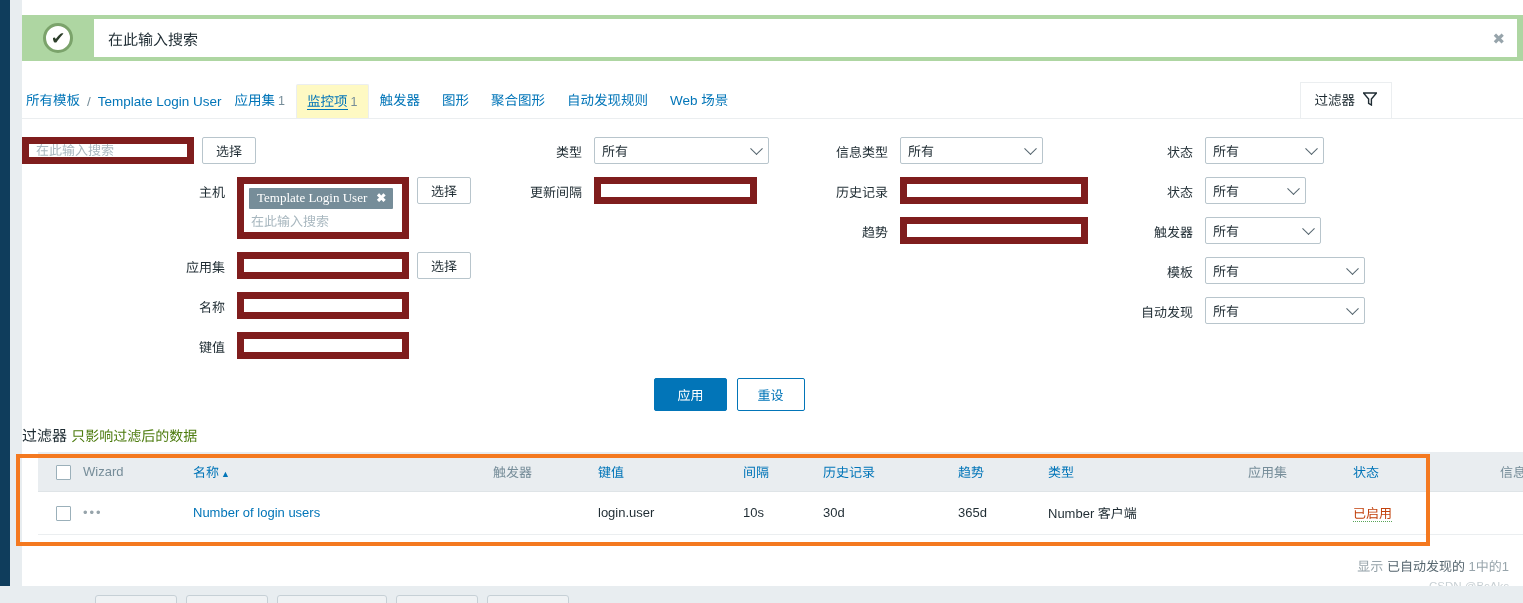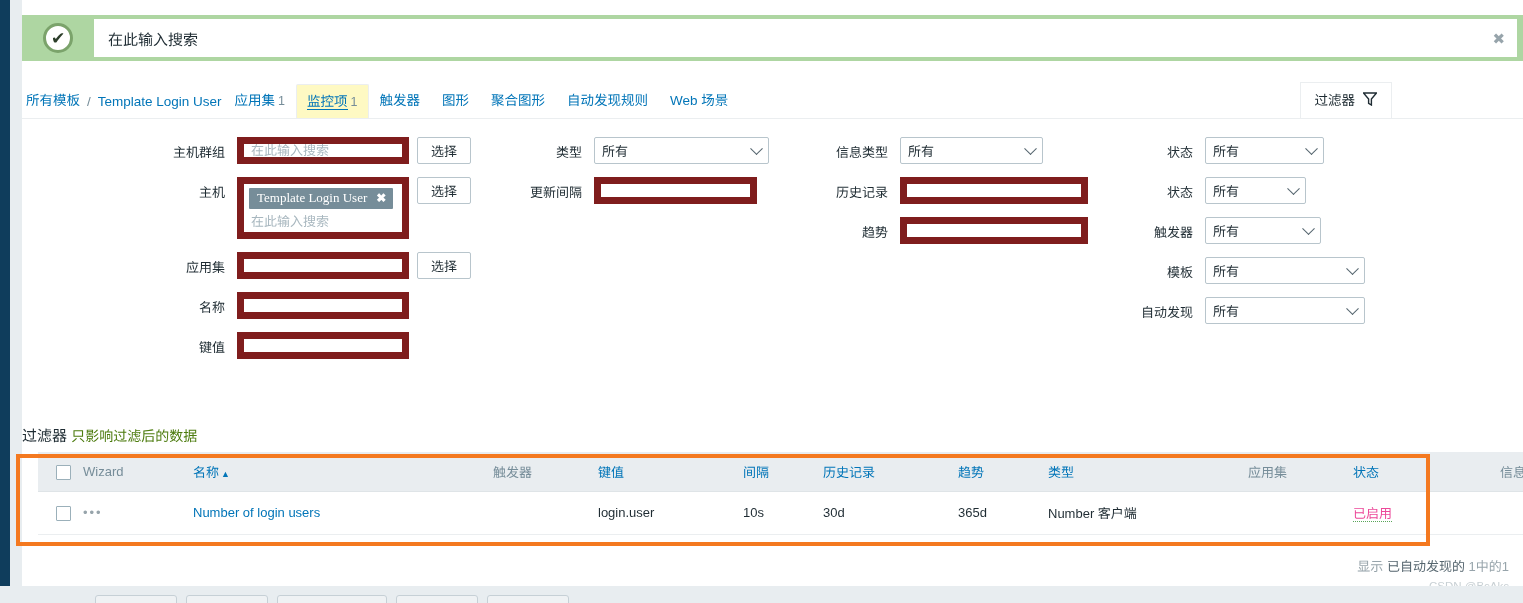--- a/index.html
+++ b/index.html
@@ -172,21 +172,21 @@
     border-bottom: 1px solid #ebeef0; background: #ffffff;
     white-space: nowrap;
   }
   .cbx {
     width: 15px; height: 15px; border: 1px solid #9bb0ba;
     background: #ffffff; display: inline-block; vertical-align: middle;
     cursor: pointer; border-radius: 1px;
   }
   .dots { color: #97a4ab; letter-spacing: 2px; font-size: 13px; cursor: pointer; }
   a.lnk { color: #0275b8; text-decoration: none; cursor: pointer; }
-  .enabled { color: #ec4899; border-bottom: 1px dotted #59a659; cursor: pointer; }
+  .enabled { color: #c2410c; border-bottom: 1px dotted #59a659; cursor: pointer; }
   .sortarrow { font-size: 9px; margin-left: 2px; }
 
   
   .hl-box {
     position: absolute; left: 16px; top: 454px;
     width: 1414px; height: 92px;
     border: 4px solid #f47920; pointer-events: none;
   }
 
   
@@ -270,21 +270,20 @@
             </svg>
         </span>
       </span>
     </div>
 
     <div class="filter-panel">
       <div class="fcols">
 
         <div class="fcol" style="width:480px;">
           <div class="frow">
-            <div class="flabel" style="width:215px;">主机群组</div>
             <div class="fctl">
               <input class="txt" style="width: 172px;" value="" placeholder="在此输入搜索">
               <button class="btn-select">选择</button>
             </div>
           </div>
 
           <div class="frow">
             <div class="flabel" style="width:215px;">主机</div>
             <div class="fctl">
               <div class="multiselect" style="width:172px;">
@@ -405,20 +404,24 @@
             <div class="fctl">
               <div class="sel" style="width:160px;">
                 <span>所有</span>
                 <i class="chev"></i>
               </div>
             </div>
           </div>
         </div>
       </div>
 
+      <div class="fbtns">
+        <button class="btn-primary">应用</button>
+        <button class="btn-plain">重设</button>
+      </div>
     </div>
 
     <div class="filter-caption">
       <span class="strong">过滤器</span>
       <span class="muted">只影响过滤后的数据</span>
     </div>
 
     <div class="table-wrap">
       <table class="list">
         <thead>

